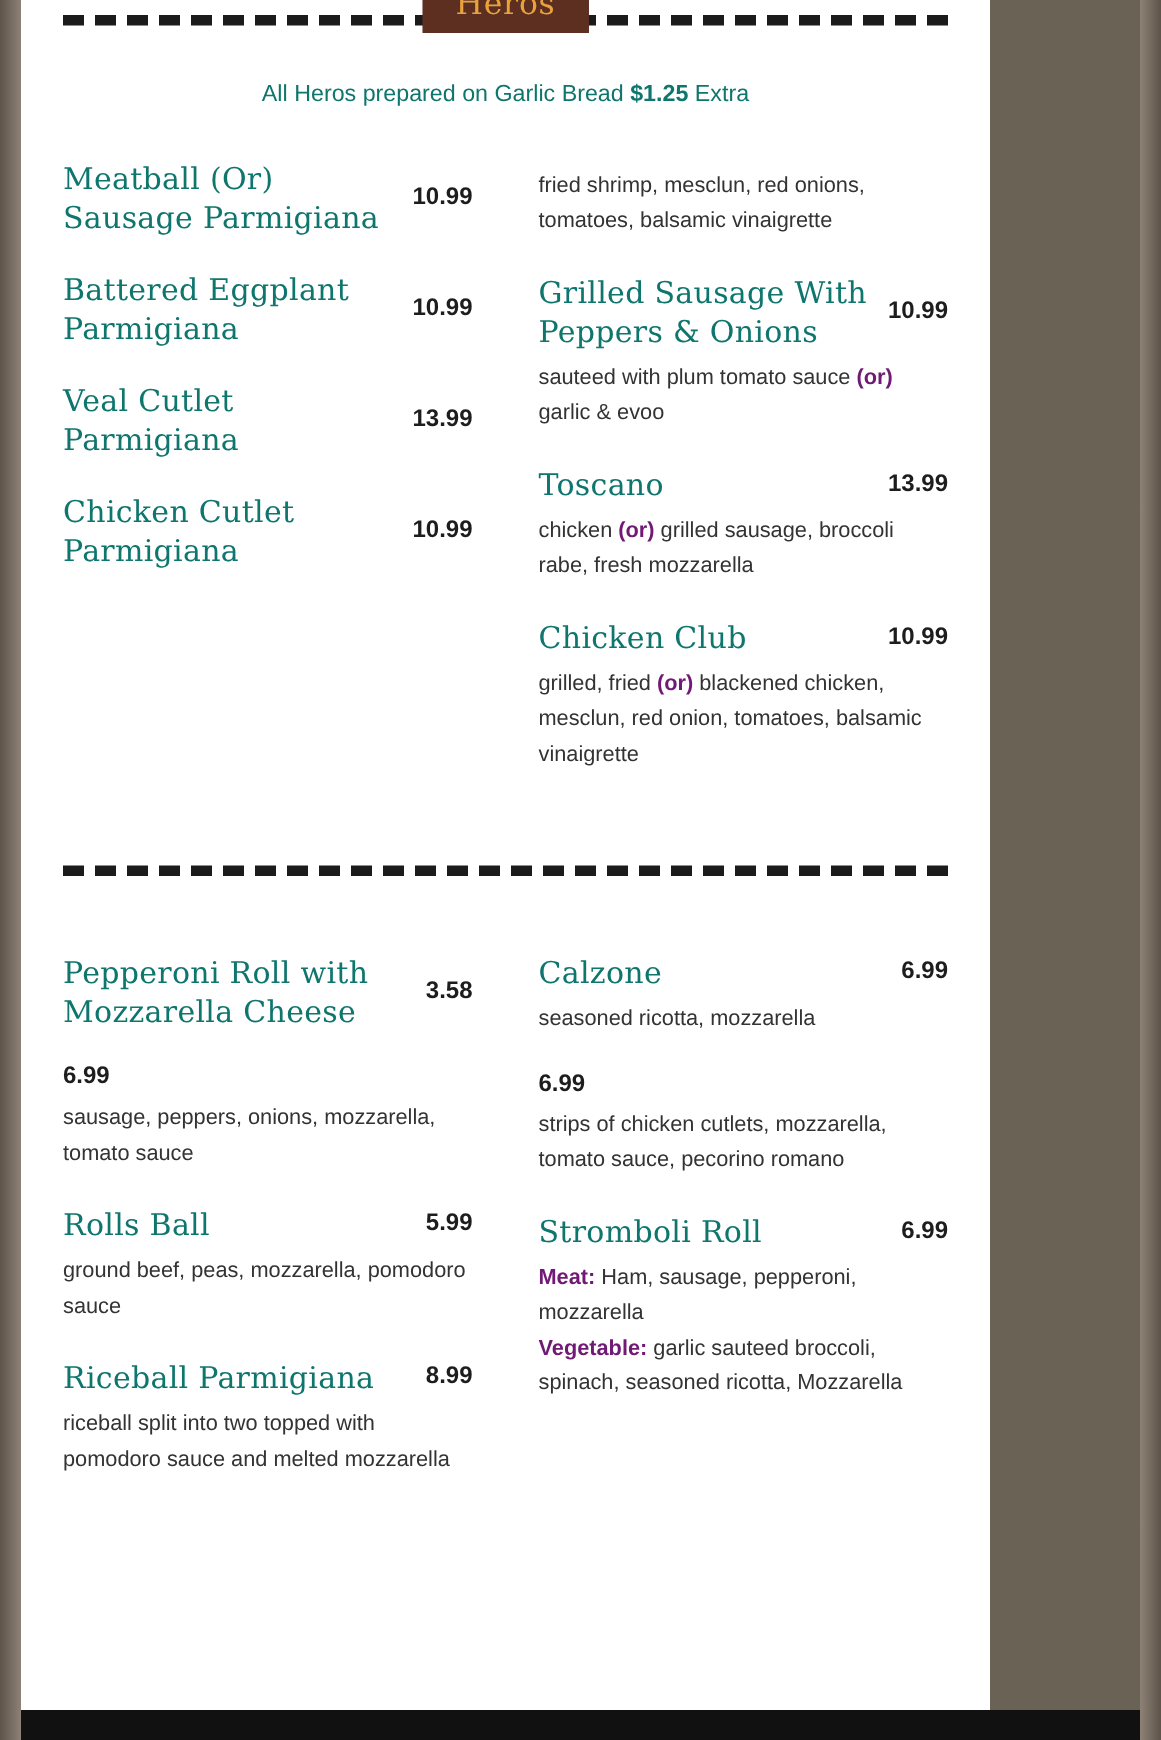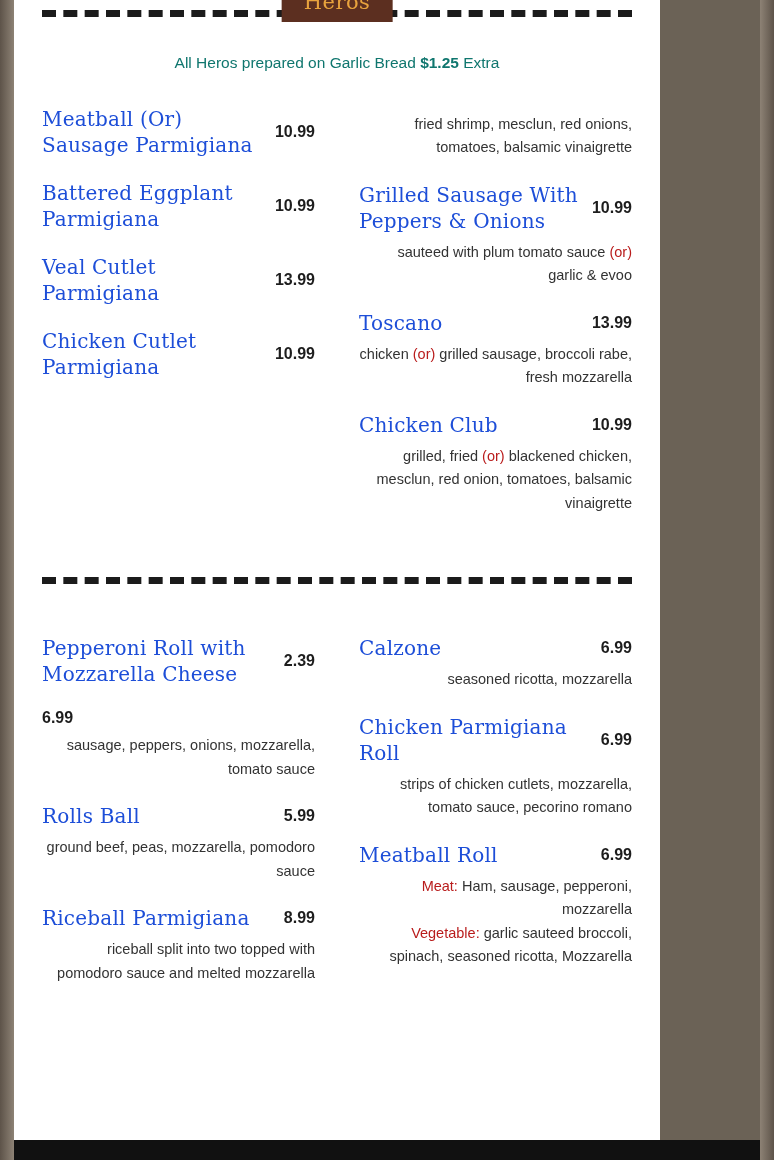--- a/index.html
+++ b/index.html
@@ -95,40 +95,39 @@
   .item { margin-bottom: 22px; }
   .item-row {
     display: flex;
     align-items: center;
     justify-content: space-between;
     gap: 10px;
   }
   .item-name {
     font-family: "DejaVu Serif", serif;
     font-size: 20px;
-    color: #1d4ed8;
+    color: #0f766e;
     line-height: 1.3;
     letter-spacing: 0.2px;
     flex: 1 1 auto;
   }
   .item-price {
     font-size: 16px;
     font-weight: bold;
     color: #1d1d1d;
     white-space: nowrap;
     flex: 0 0 auto;
   }
   .item-desc {
     font-size: 14.5px;
     color: #333;
     line-height: 1.62;
     margin-top: 7px;
-    text-align: right;
-  }
-  .item-desc b { font-weight: normal; color: #b91c1c; }
+  }
+  .item-desc b { font-weight: bold; color: #701a75; }
 
   .spacer-lg { height: 34px; }
   .spacer-md { height: 18px; }
 </style>
 </head>
 <body>
 
 <div class="side-left"></div>
 <div class="side-right"></div>
 
@@ -218,21 +217,21 @@
   </div>
 
   <div class="spacer-lg"></div>
 
   <div class="columns">
     <div class="col left">
 
       <div class="item">
         <div class="item-row">
           <div class="item-name">Pepperoni Roll with Mozzarella Cheese</div>
-          <div class="item-price">2.39</div>
+          <div class="item-price">3.58</div>
         </div>
       </div>
 
       <div class="item">
         <div class="item-row">
           <div class="item-price">6.99</div>
         </div>
         <div class="item-desc">sausage, peppers, onions, mozzarella, tomato sauce</div>
       </div>
 
@@ -259,29 +258,28 @@
       <div class="item">
         <div class="item-row">
           <div class="item-name">Calzone</div>
           <div class="item-price">6.99</div>
         </div>
         <div class="item-desc">seasoned ricotta, mozzarella</div>
       </div>
 
       <div class="item">
         <div class="item-row">
-          <div class="item-name">Chicken Parmigiana Roll</div>
           <div class="item-price">6.99</div>
         </div>
         <div class="item-desc">strips of chicken cutlets, mozzarella, tomato sauce, pecorino romano</div>
       </div>
 
       <div class="item">
         <div class="item-row">
-          <div class="item-name">Meatball Roll</div>
+          <div class="item-name">Stromboli Roll</div>
           <div class="item-price">6.99</div>
         </div>
         <div class="item-desc"><b>Meat:</b><span> Ham, sausage, pepperoni, mozzarella</span><br><b>Vegetable:</b><span> garlic sauteed broccoli, spinach, seasoned ricotta, Mozzarella</span></div>
       </div>
 
     </div>
   </div>
 
 </div>
 

